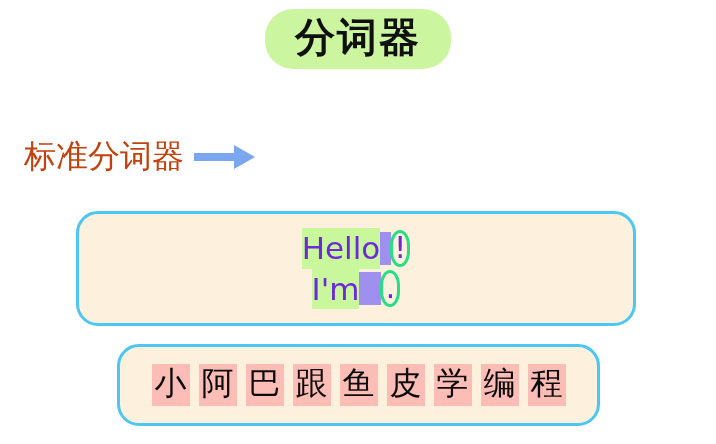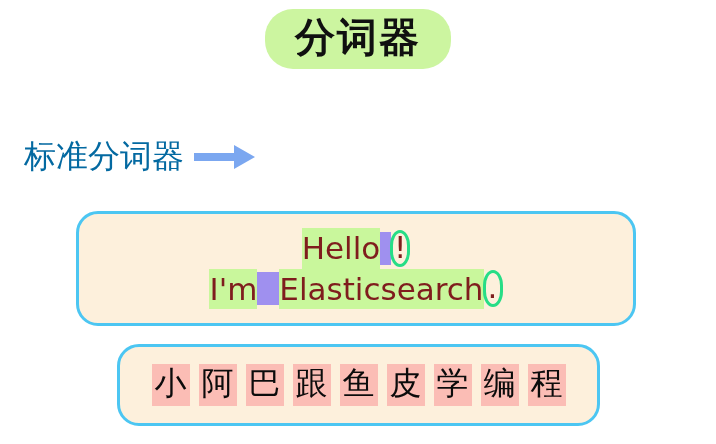--- a/index.html
+++ b/index.html
@@ -46,21 +46,21 @@
     width: 716px;
     height: 58px;
     display: flex;
     align-items: center;
     justify-content: flex-start;
     padding-left: 24px;
     box-sizing: border-box;
   }
   .heading-text {
     font-size: 32px;
-    color: #0369a1;
+    color: #c2410c;
     white-space: nowrap;
     font-family: "DejaVu Sans", "Liberation Sans", sans-serif;
     letter-spacing: 0px;
   }
   .heading-left { font-weight: 500; }
   .heading-right { font-weight: 400; }
 
   .arrow {
     position: relative;
     width: 62px;
@@ -101,21 +101,21 @@
     justify-content: center;
     gap: 0px;
     width: 100%;
   }
   .latin-line {
     display: flex;
     align-items: center;
     justify-content: center;
     font-size: 31px;
     line-height: 1.24;
-    color: #7f1d1d;
+    color: #6d28d9;
     font-family: "DejaVu Sans", "Liberation Sans", sans-serif;
     white-space: pre;
   }
 
   .tok-word {
     background: #c9f79c;
     padding: 1px 0;
   }
   .tok-space {
     display: inline-block;
@@ -168,21 +168,21 @@
     <svg width="62" height="30" viewBox="0 0 62 30" xmlns="http://www.w3.org/2000/svg">
       <path d="M0 11 H40 V3 L61 15 L40 27 V19 H0 Z" fill="#7ba7f0"></path>
     </svg>
   </span>
 
 </div>
 
 <div class="card" id="card-latin">
   <div class="latin-lines">
     <div class="latin-line" id="latin-line-0"><span class="tok-word">Hello</span><span class="tok-space"></span><span class="tok-punct">!</span></div>
-    <div class="latin-line" id="latin-line-1"><span class="tok-word">I'm</span><span class="tok-space"></span><span class="tok-space"></span><span class="tok-word">Elasticsearch</span><span class="tok-punct">.</span></div>
+    <div class="latin-line" id="latin-line-1"><span class="tok-word">I'm</span><span class="tok-space"></span><span class="tok-space"></span><span class="tok-punct">.</span></div>
   </div>
 </div>
 
 <div class="card" id="card-cjk">
   <div class="cjk-line" id="cjk-line">
       <span class="cjk-char">小</span>
       <span class="cjk-char">阿</span>
       <span class="cjk-char">巴</span>
       <span class="cjk-char">跟</span>
       <span class="cjk-char">鱼</span>

